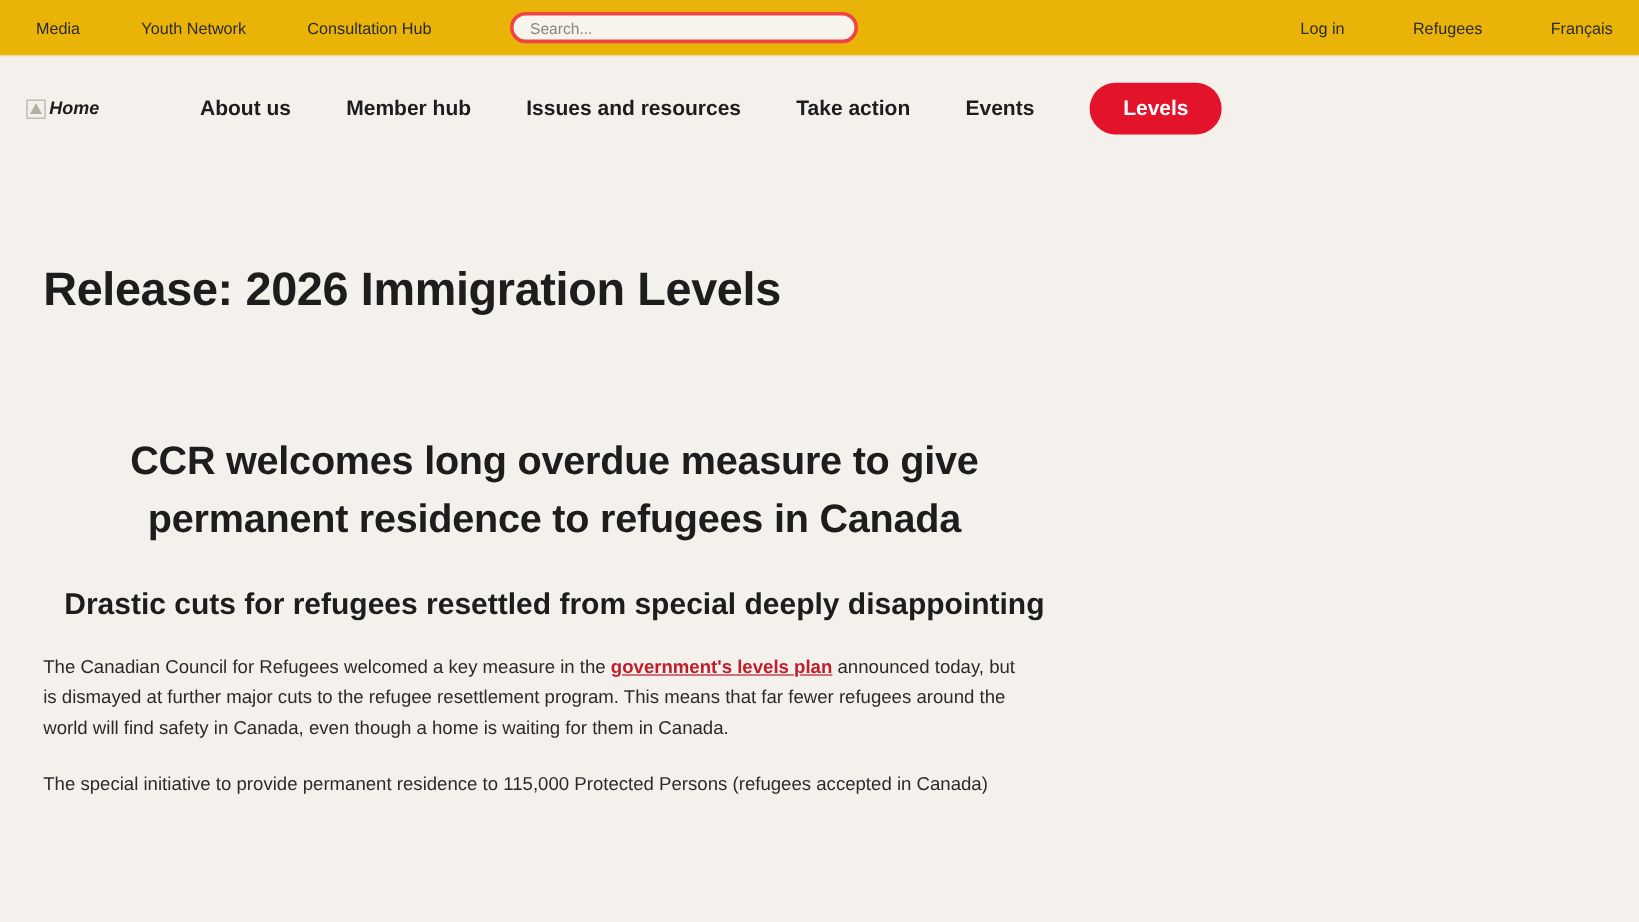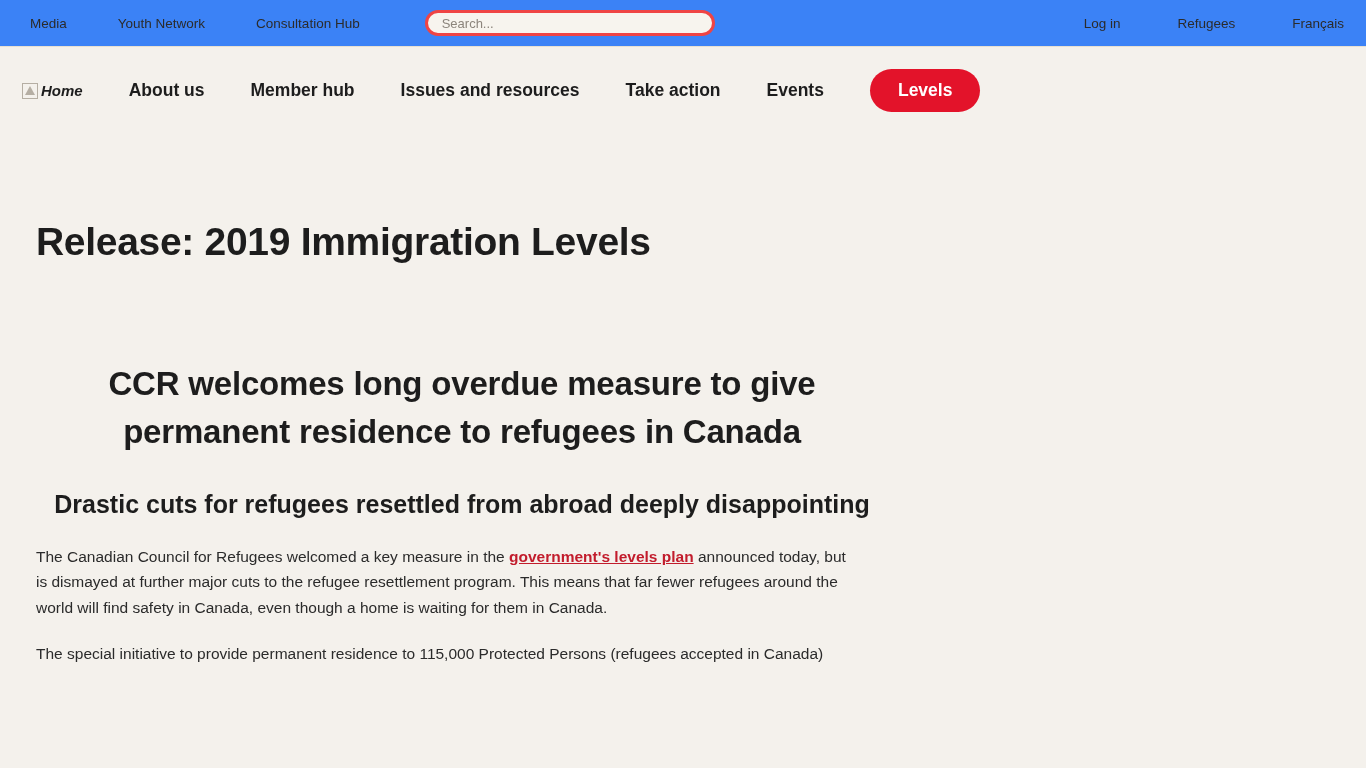--- a/index.html
+++ b/index.html
@@ -9,21 +9,21 @@
     width: 1366px;
     height: 768px;
     overflow: hidden;
     background: #f4f1ec;
     font-family: "Liberation Sans", sans-serif;
   }
 
   
   .utility-bar {
     height: 47px;
-    background: #3b82f6;
+    background: #eab308;
     display: flex;
     align-items: center;
     padding: 0 22px;
     border-bottom: 1px solid #e7e0d2;
   }
   .util-links {
     display: flex;
     align-items: center;
   }
   .util-link {
@@ -96,21 +96,21 @@
     position: absolute;
     left: 2px; top: 2px;
     width: 0; height: 0;
     border-left: 5px solid transparent;
     border-right: 5px solid transparent;
     border-bottom: 9px solid #b5aea3;
   }
   .nav {
     display: flex;
     align-items: center;
-    margin-left: 46px;
+    margin-left: 84px;
   }
   .nav-item {
     font-size: 17.5px;
     font-weight: bold;
     color: #1d1d1d;
     text-decoration: none;
     margin-right: 46px;
     white-space: nowrap;
     cursor: pointer;
   }
@@ -207,19 +207,19 @@
     <a class="nav-item">Member hub</a>
     <a class="nav-item">Issues and resources</a>
     <a class="nav-item">Take action</a>
     <a class="nav-item">Events</a>
     <button class="donate-btn">Levels</button>
   </nav>
 </div>
 
 <div class="content">
   <div class="article">
-    <h1 class="page-title">Release: 2019 Immigration Levels</h1>
+    <h1 class="page-title">Release: 2026 Immigration Levels</h1>
     <h2 class="headline">CCR welcomes long overdue measure to give permanent residence to refugees in Canada</h2>
-    <h3 class="subhead">Drastic cuts for refugees resettled from abroad deeply disappointing</h3>
+    <h3 class="subhead">Drastic cuts for refugees resettled from special deeply disappointing</h3>
     <p class="body-text"><span>The Canadian Council for Refugees welcomed a key measure in the </span><a class="inline-link">government's levels plan</a><span> announced today, but is dismayed at further major cuts to the refugee resettlement program. This means that far fewer refugees around the world will find safety in Canada, even though a home is waiting for them in Canada.</span></p>
     <p class="body-text">The special initiative to provide permanent residence to 115,000 Protected Persons (refugees accepted in Canada)</p>
   </div>
 </div>
 
 </body></html>

